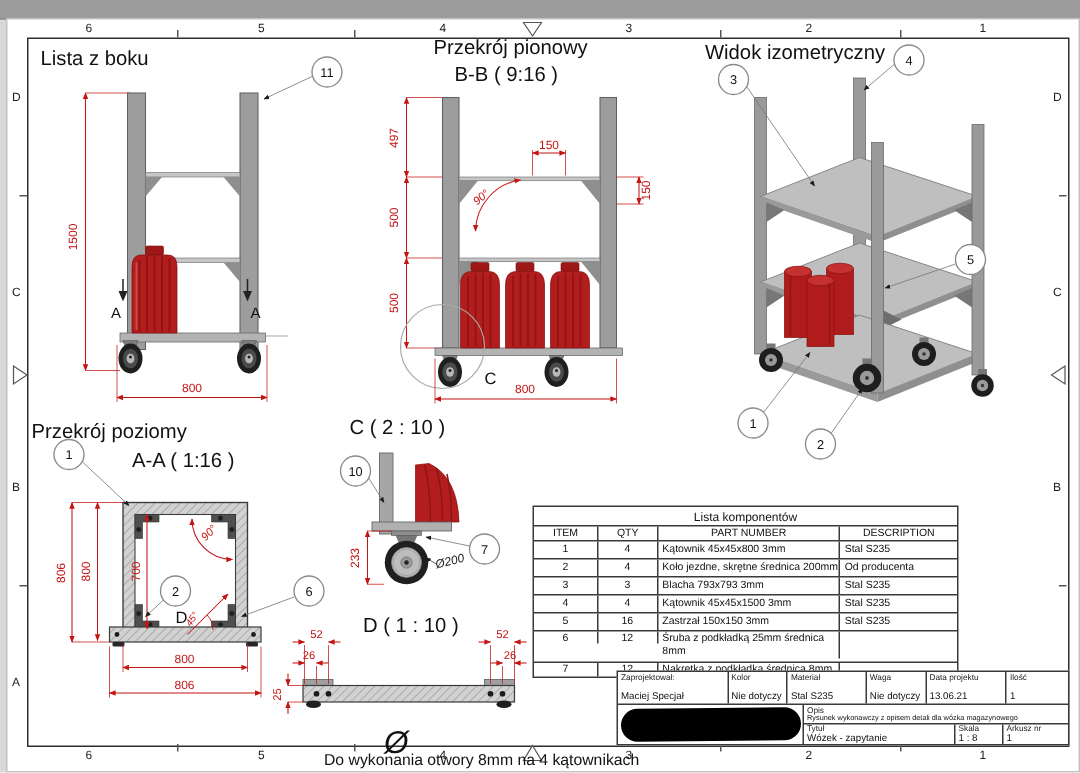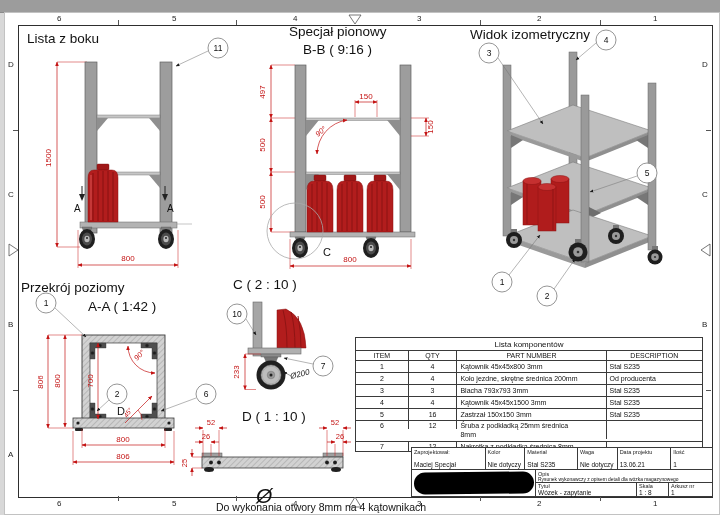--- a/index.html
+++ b/index.html
@@ -11,21 +11,21 @@
   .glabel{position:absolute;font-size:8px;color:#222;line-height:10px;}
   .tick-v{position:absolute;width:1px;height:5px;background:#555;}
   .tick-h{position:absolute;width:5px;height:1px;background:#555;}
   .tri{position:absolute;}
   .vtitle{position:absolute;font-size:13.5px;color:#111;white-space:nowrap;}
   .note{position:absolute;font-size:10.5px;color:#111;white-space:nowrap;}
   .note-sym{position:absolute;font-size:21px;font-style:italic;color:#111;}
   svg{position:absolute;overflow:visible;font-family:"Liberation Sans",sans-serif;}
   svg text{user-select:none;}
   
-  .parts-table{position:absolute;left:355px;top:337px;width:348px;background:#fff;border:1px solid #3a3a3a;font-size:7px;color:#111;box-sizing:border-box;}
+  .parts-table{position:absolute;left:355px;top:337px;width:284px;background:#fff;border:1px solid #3a3a3a;font-size:7px;color:#111;box-sizing:border-box;}
   .pt-title{height:12px;border-bottom:1px solid #3a3a3a;display:flex;align-items:center;justify-content:center;font-size:8px;}
   .pt-row{display:flex;border-bottom:1px solid #3a3a3a;}
   .pt-row:last-child{border-bottom:none;}
   .pt-cell{box-sizing:border-box;border-right:1px solid #3a3a3a;display:flex;align-items:center;overflow:hidden;}
   .pt-cell:last-child{border-right:none;}
   .c-item{width:53px;justify-content:center;}
   .c-qty{width:49px;justify-content:center;}
   .c-part{width:150px;padding-left:3px;}
   .c-desc{width:96px;padding-left:3px;}
   .h9{height:9px;} .h11{height:11px;} .h20{height:20px;align-items:flex-start;} .h20 .pt-cell{align-items:flex-start;padding-top:1px;}
@@ -98,25 +98,25 @@
   <div class="glabel" style="left:702px;top:190px;">C</div>
   <div class="glabel" style="left:702px;top:320px;">B</div>
   <div class="glabel" style="left:702px;top:450px;">A</div>
   <div class="tick-h" style="left:706px;top:130px;"></div>
   <div class="tick-h" style="left:706px;top:390px;"></div>
   <svg class="tri" style="left:700px;top:243px;" width="11" height="14">
       <polygon points="10,1 1,7 10,13" fill="#fff" stroke="#555" stroke-width="0.8"></polygon>
     </svg>
 
   <div class="vtitle" style="left:27px;top:31px;">Lista z boku</div>
-  <div class="vtitle" style="left:289px;top:24px;">Specjał pionowy</div>
+  <div class="vtitle" style="left:289px;top:24px;">Przekrój pionowy</div>
   <div class="vtitle" style="left:303px;top:42px;">B-B ( 9:16 )</div>
   <div class="vtitle" style="left:21px;top:280px;">Przekrój poziomy</div>
   <div class="vtitle" style="left:470px;top:27px;">Widok izometryczny</div>
-  <div class="vtitle" style="left:88px;top:299px;">A-A ( 1:42 )</div>
+  <div class="vtitle" style="left:88px;top:299px;">A-A ( 1:16 )</div>
   <div class="vtitle" style="left:233px;top:277px;">C ( 2 : 10 )</div>
   <div class="vtitle" style="left:242px;top:409px;text-align:right;">D ( 1 : 10 )</div>
   <div class="note" style="left:196px;top:501px;padding-left:20px;">Do wykonania otwory 8mm na 4 kątownikach</div>
   <div class="note-sym" style="left:256px;top:484px;">Ø</div>
 
   <svg style="left:30px;top:40px;" width="215" height="240" viewBox="0 0 215 240">
     <defs>
       <marker id="mr-s" viewBox="0 0 10 10" refX="9" refY="5" markerWidth="6.5" markerHeight="6.5" orient="auto-start-reverse">
           <path d="M0,1 L10,5 L0,9 z" fill="#c41414"></path>
         </marker>

